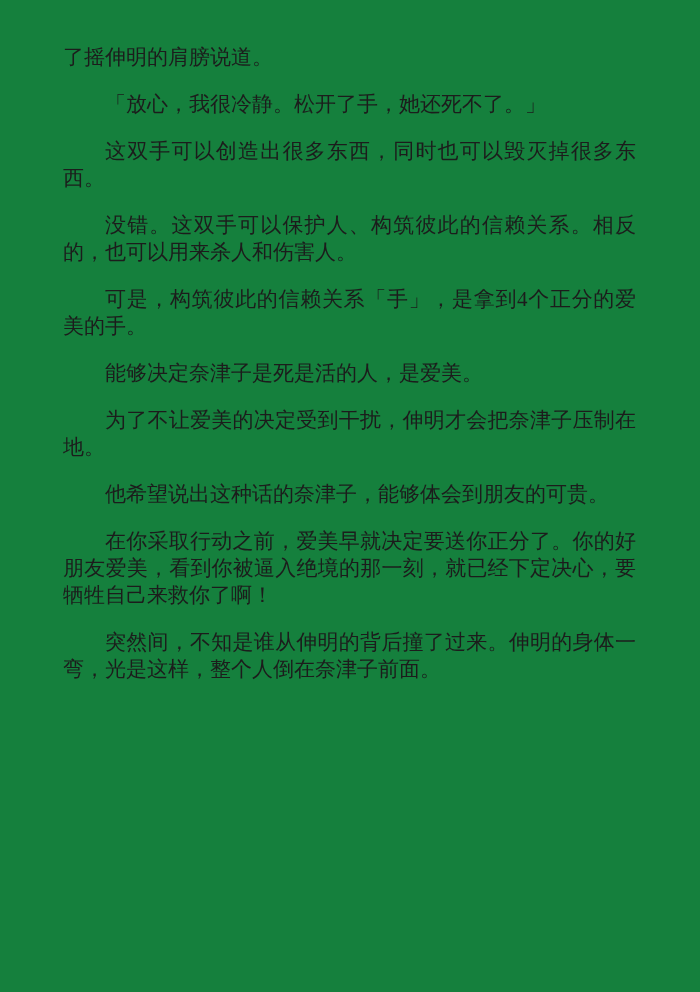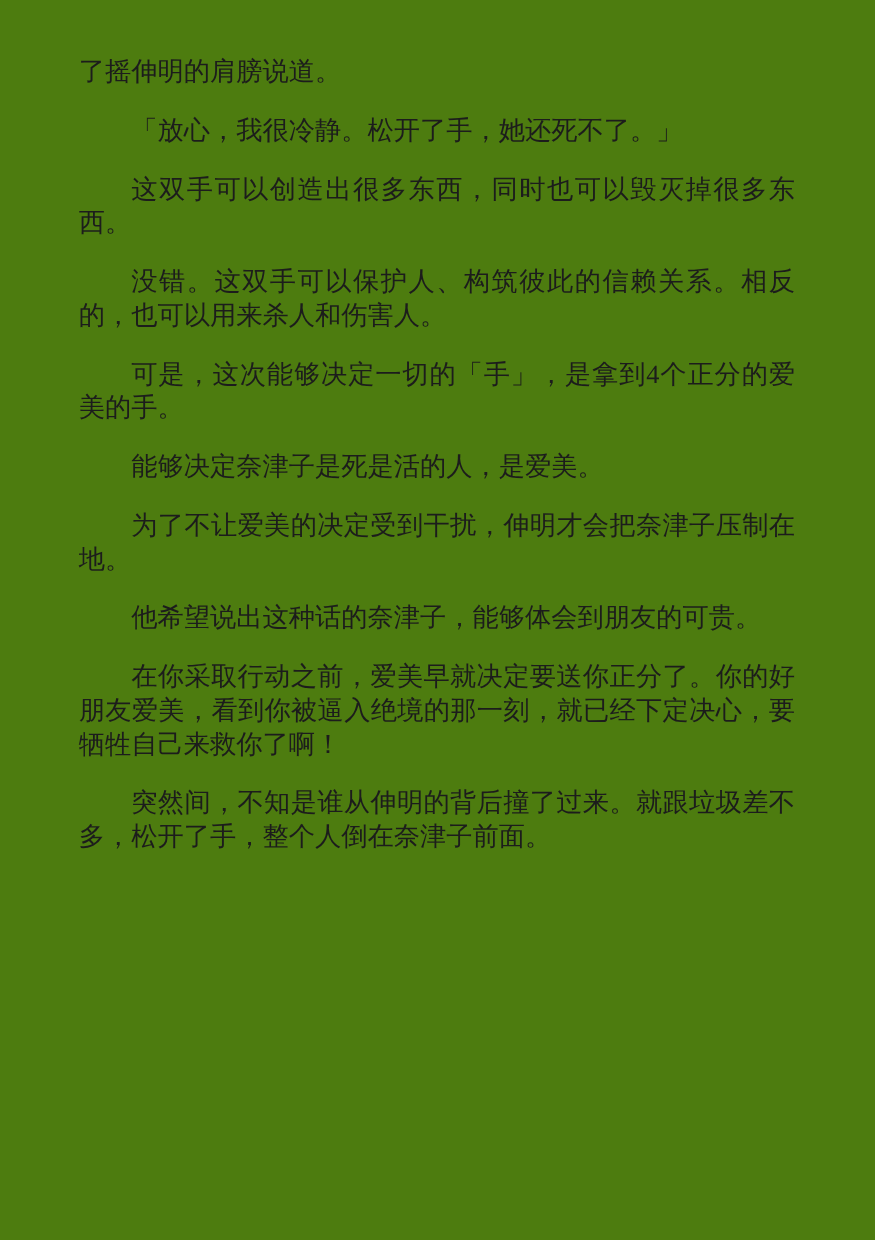--- a/index.html
+++ b/index.html
@@ -11,21 +11,21 @@
     width: 700px;
     height: 992px;
     overflow: hidden;
     font-family: "Liberation Serif", "DejaVu Serif", serif;
   }
   .page {
     box-sizing: border-box;
     width: 700px;
     height: 992px;
     padding: 44px 64px 0 63px;
-    background: #4d7c0f;
+    background: #15803d;
   }
   .para {
     margin: 0 0 20px 0;
     font-size: 21px;
     line-height: 27px;
     color: #1c1c1c;
     text-align: justify;
     text-justify: inter-ideograph;
     text-indent: 2em;
     word-break: break-all;
@@ -35,19 +35,19 @@
   }
 </style>
 </head>
 <body>
 
 <div class="page">
   <p class="para no-indent">了摇伸明的肩膀说道。</p>
   <p class="para">「放心，我很冷静。松开了手，她还死不了。」</p>
   <p class="para">这双手可以创造出很多东西，同时也可以毁灭掉很多东西。</p>
   <p class="para">没错。这双手可以保护人、构筑彼此的信赖关系。相反的，也可以用来杀人和伤害人。</p>
-  <p class="para">可是，这次能够决定一切的「手」，是拿到4个正分的爱美的手。</p>
+  <p class="para">可是，构筑彼此的信赖关系「手」，是拿到4个正分的爱美的手。</p>
   <p class="para">能够决定奈津子是死是活的人，是爱美。</p>
   <p class="para">为了不让爱美的决定受到干扰，伸明才会把奈津子压制在地。</p>
   <p class="para">他希望说出这种话的奈津子，能够体会到朋友的可贵。</p>
   <p class="para">在你采取行动之前，爱美早就决定要送你正分了。你的好朋友爱美，看到你被逼入绝境的那一刻，就已经下定决心，要牺牲自己来救你了啊！</p>
-  <p class="para">突然间，不知是谁从伸明的背后撞了过来。就跟垃圾差不多，松开了手，整个人倒在奈津子前面。</p>
+  <p class="para">突然间，不知是谁从伸明的背后撞了过来。伸明的身体一弯，光是这样，整个人倒在奈津子前面。</p>
 </div>
 
 </body></html>

